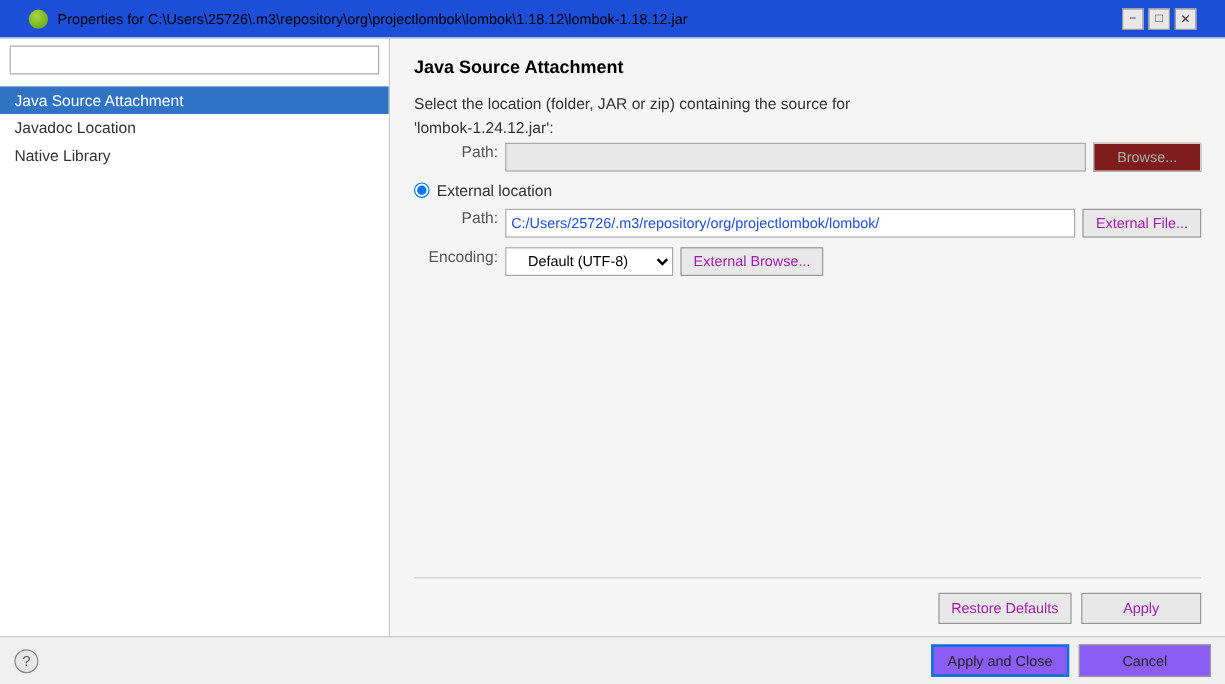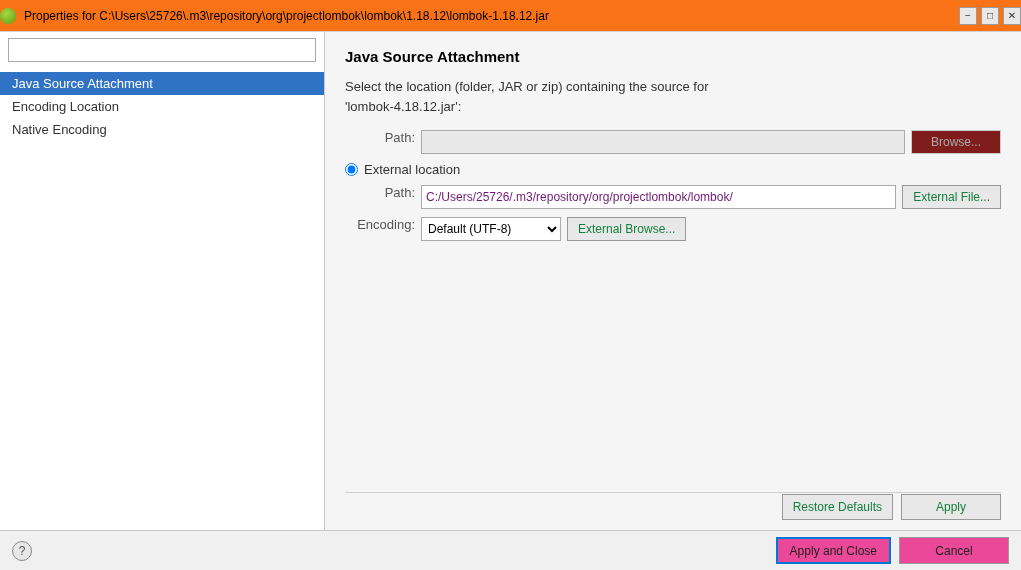--- a/index.html
+++ b/index.html
@@ -11,23 +11,23 @@
       height: 570px;
       overflow: hidden;
       display: flex;
       flex-direction: column;
     }
 
     
     .title-bar {
       display: flex;
       align-items: center;
-      background: #f97316;
+      background: #1d4ed8;
       height: 32px;
-      padding: 0 0;
+      padding: 0 24px;
       border-bottom: 1px solid #d0d0d0;
       flex-shrink: 0;
     }
     .title-bar-icon {
       width: 16px;
       height: 16px;
       margin-right: 8px;
       border-radius: 50%;
       background: radial-gradient(circle at 40% 35%, #a8d840, #5a9e10);
       flex-shrink: 0;
@@ -113,21 +113,21 @@
     }
     .panel-title {
       font-size: 15px;
       font-weight: bold;
       color: #000;
       margin-bottom: 12px;
     }
     .description {
       font-size: 13px;
       color: #333;
-      margin-bottom: 14px;
+      margin-bottom: 3px;
       line-height: 1.5;
     }
 
     
     .radio-row {
       display: flex;
       align-items: center;
       margin-bottom: 8px;
     }
     .radio-row input[type=radio] {
@@ -154,67 +154,67 @@
       text-align: right;
     }
     .field-input {
       flex: 1;
       height: 24px;
       border: 1px solid #aaa;
       padding: 2px 4px;
       font-size: 12px;
       background: #fff;
       outline: none;
-      color: #701a75;
+      color: #1d4ed8;
     }
     .field-input:disabled {
       background: #e8e8e8;
       color: #999;
     }
 
     .btn {
       height: 24px;
       min-width: 90px;
       border: 1px solid #999;
       background: #e8e8e8;
       cursor: pointer;
       font-size: 12px;
       padding: 0 10px;
-      color: #15803d;
+      color: #a21caf;
       white-space: nowrap;
     }
     .btn:disabled {
       background: #7f1d1d;
       color: #aaa;
       cursor: default;
       border-color: #ccc;
     }
 
     
     .encoding-select {
       height: 24px;
       border: 1px solid #aaa;
-      padding: 0 2px;
+      padding: 0 14px;
       font-size: 12px;
       background: #fff;
       cursor: pointer;
       outline: none;
       min-width: 140px;
     }
 
     
     .spacer { flex: 1; }
 
     
     .action-bar {
       display: flex;
       justify-content: flex-end;
       align-items: center;
       gap: 8px;
-      padding-top: 1px;
+      padding-top: 12px;
       border-top: 1px solid #d0d0d0;
     }
     .action-bar .btn {
       height: 26px;
       min-width: 100px;
     }
 
     
     .footer-bar {
       display: flex;
@@ -227,21 +227,21 @@
       flex-shrink: 0;
     }
     .footer-right {
       display: flex;
       gap: 8px;
     }
     .footer-btn {
       height: 27px;
       min-width: 110px;
       border: 1px solid #999;
-      background: #ec4899;
+      background: #8b5cf6;
       cursor: pointer;
       font-size: 12px;
       padding: 0 12px;
       color: #222;
     }
     .footer-btn.primary {
       border: 2px solid #0078d7;
     }
     .help-icon {
       width: 20px;
@@ -269,31 +269,31 @@
     <div class="title-btn">✕</div>
   </div>
 </div>
 
 <div class="main-content">
 
   <div class="sidebar">
     <input class="search-box" type="text" placeholder="" style="">
     <nav class="sidebar-nav">
       <div class="nav-item active">Java Source Attachment</div>
-      <div class="nav-item">Encoding Location</div>
-      <div class="nav-item">Native Encoding</div>
+      <div class="nav-item">Javadoc Location</div>
+      <div class="nav-item">Native Library</div>
     </nav>
   </div>
 
   <div class="right-panel">
     <div class="panel-title">Java Source Attachment</div>
 
     <div class="description">
       <span>Select the location (folder, JAR or zip) containing the source for</span><br>
-      <span>'lombok-4.18.12.jar':</span>
+      <span>'lombok-1.24.12.jar':</span>
     </div>
 
 
     <div class="field-row">
       <span class="field-label">Path:</span>
       <input class="field-input" type="text" disabled="" value="" style="">
       <button class="btn" disabled="">Browse...</button>
     </div>
 
     <div class="radio-row">

